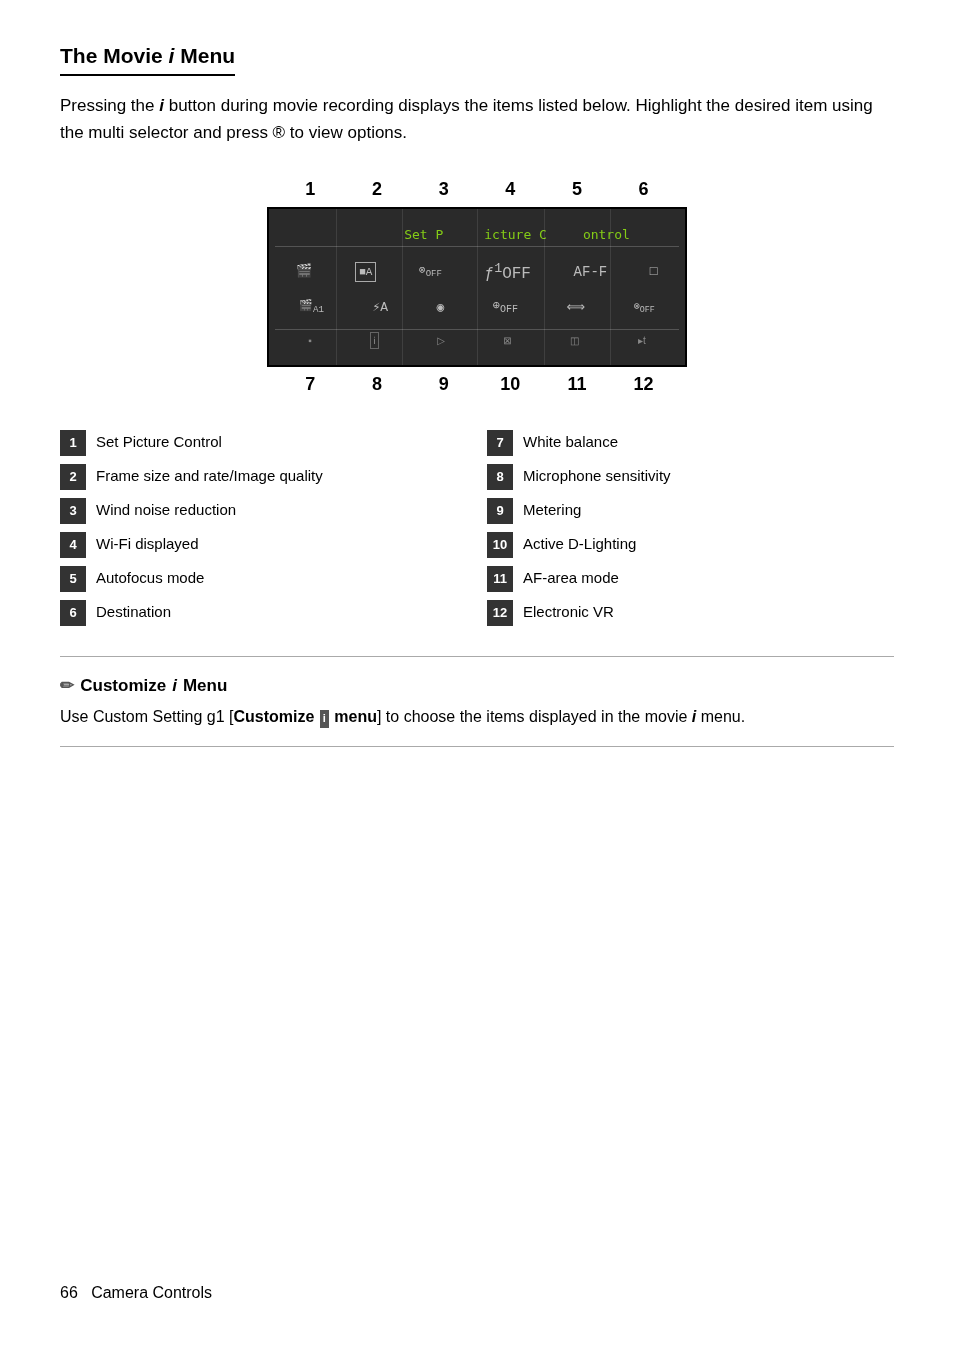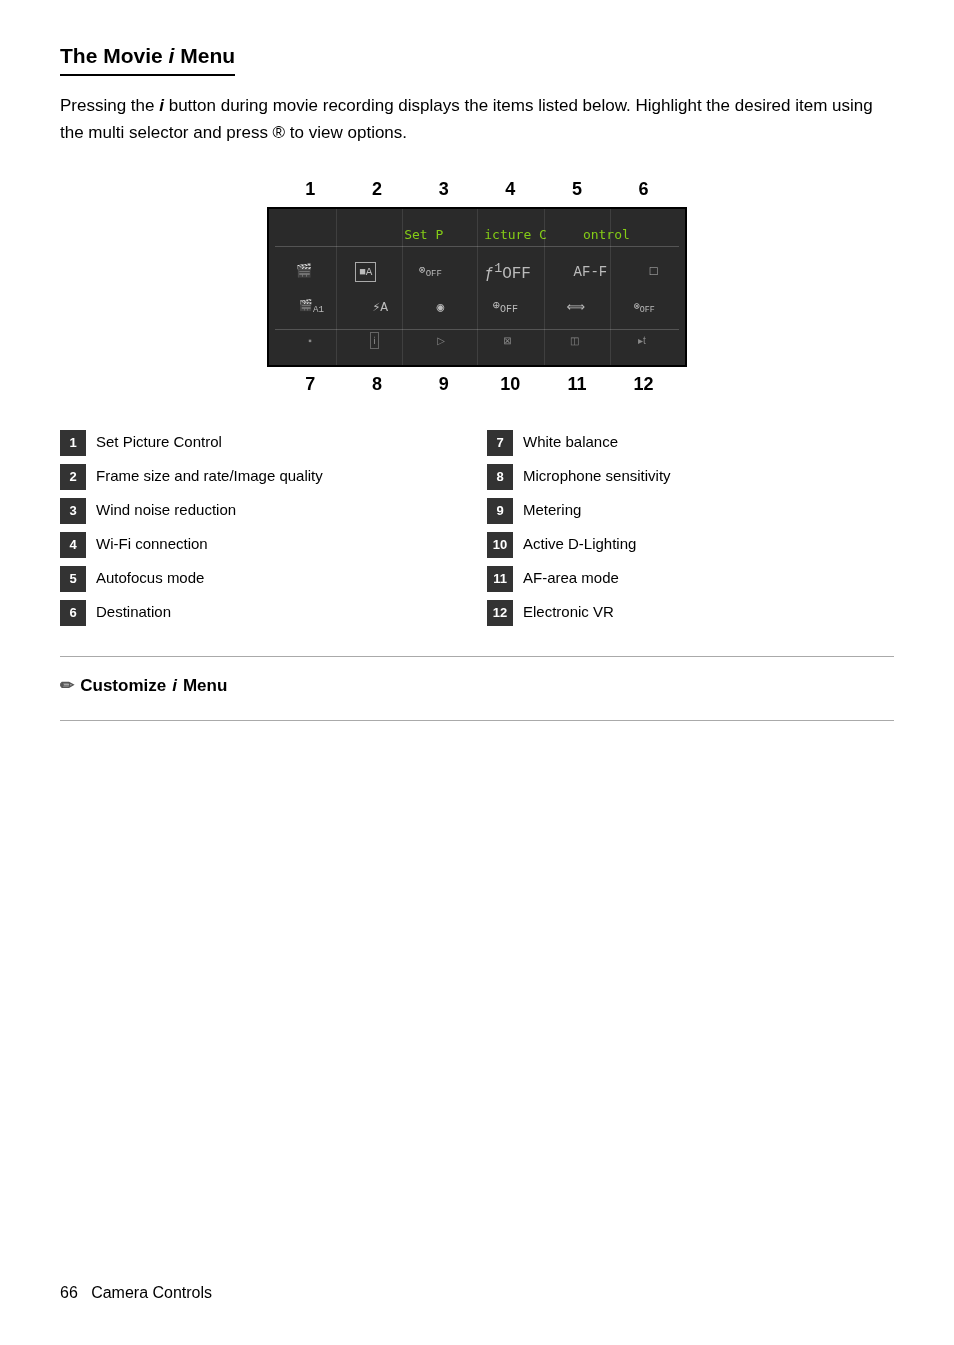--- a/index.html
+++ b/index.html
@@ -262,21 +262,21 @@
     <div class="item-row">
       <div class="item-badge dark">2</div>
       <div class="item-text">Frame size and rate/Image quality</div>
     </div>
     <div class="item-row">
       <div class="item-badge dark">3</div>
       <div class="item-text">Wind noise reduction</div>
     </div>
     <div class="item-row">
       <div class="item-badge dark">4</div>
-      <div class="item-text">Wi-Fi connection</div>
+      <div class="item-text">Wi-Fi displayed</div>
     </div>
     <div class="item-row">
       <div class="item-badge dark">5</div>
       <div class="item-text">Autofocus mode</div>
     </div>
     <div class="item-row">
       <div class="item-badge dark">6</div>
       <div class="item-text">Destination</div>
     </div>
   </div>
@@ -310,20 +310,23 @@
 </div>
 
 
 <div class="note-section">
   <div class="note-title">
     <span style="color:#555;">✏</span>
     <span>Customize </span>
       <span class="italic-i">i</span>
       <span> Menu</span>
   </div>
+  <p class="note-text">
+    <span>Use Custom Setting g1 [</span><span class="bold-text">Customize <span style="display:inline-block;background:#555;color:#fff;font-size:11px;padding:0 3px;margin:0 1px;">i</span> menu</span><span>] to choose the items displayed in the movie </span><span class="italic-i">i</span><span> menu.</span>
+  </p>
 </div>
 
 
 <div class="page-footer">
   <span>66</span>&nbsp;&nbsp;&nbsp;<span>Camera Controls</span>
 </div>
 
 
 
 

